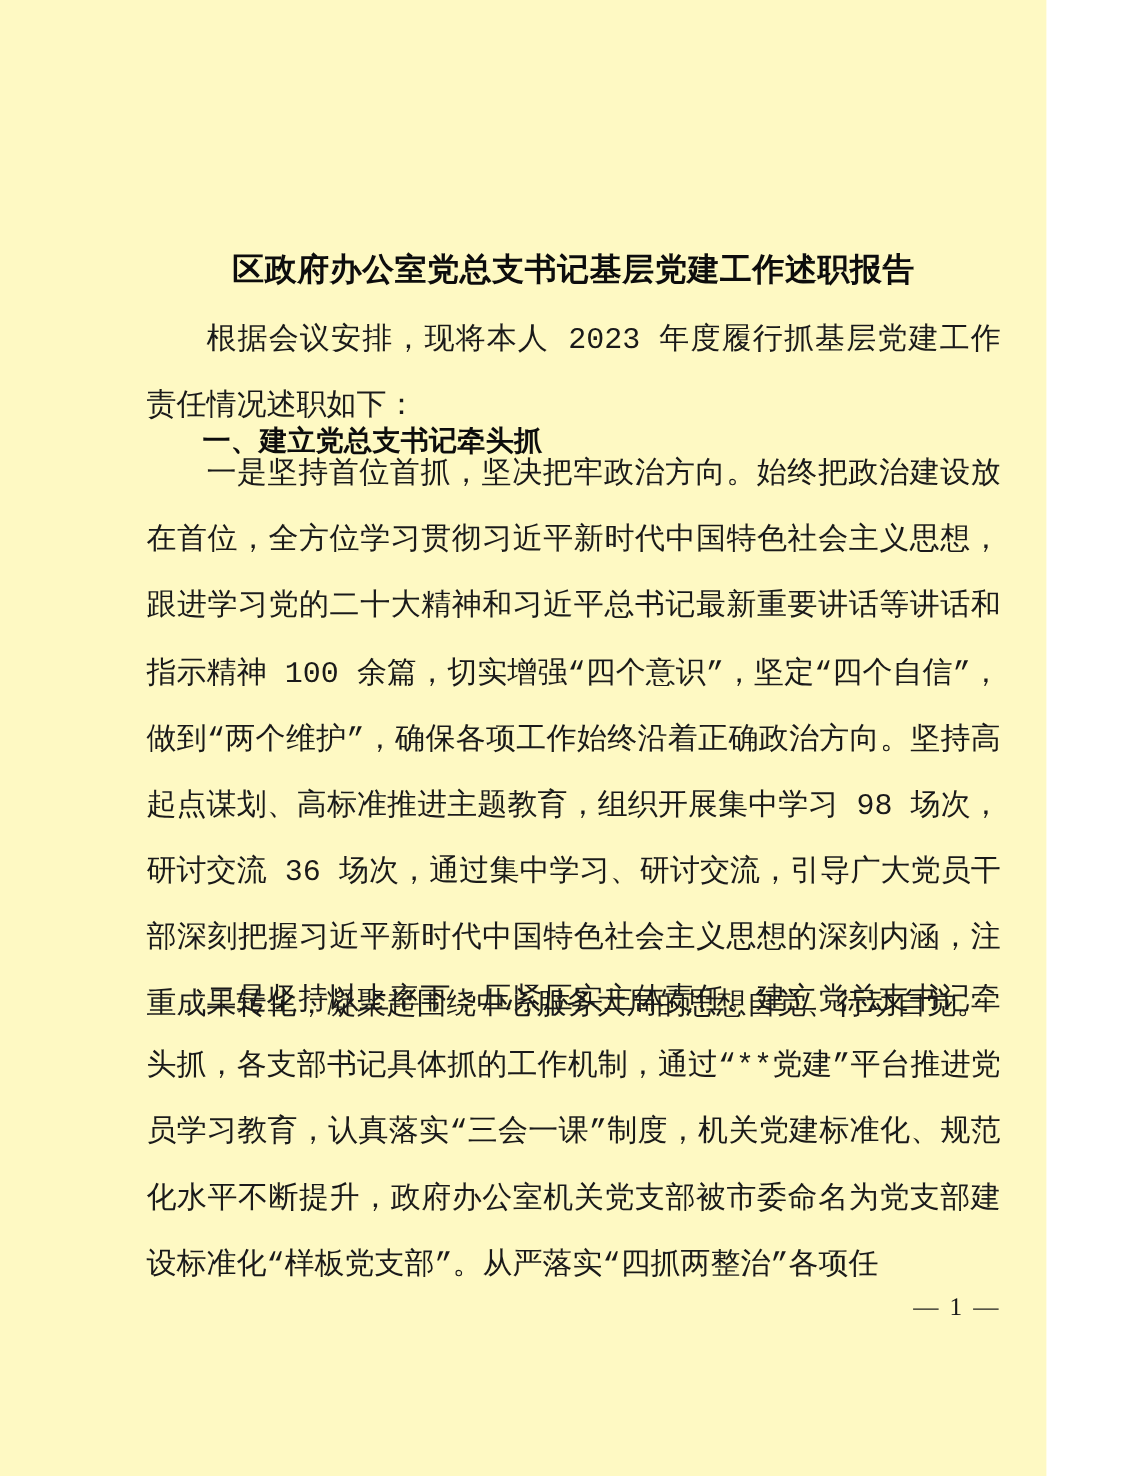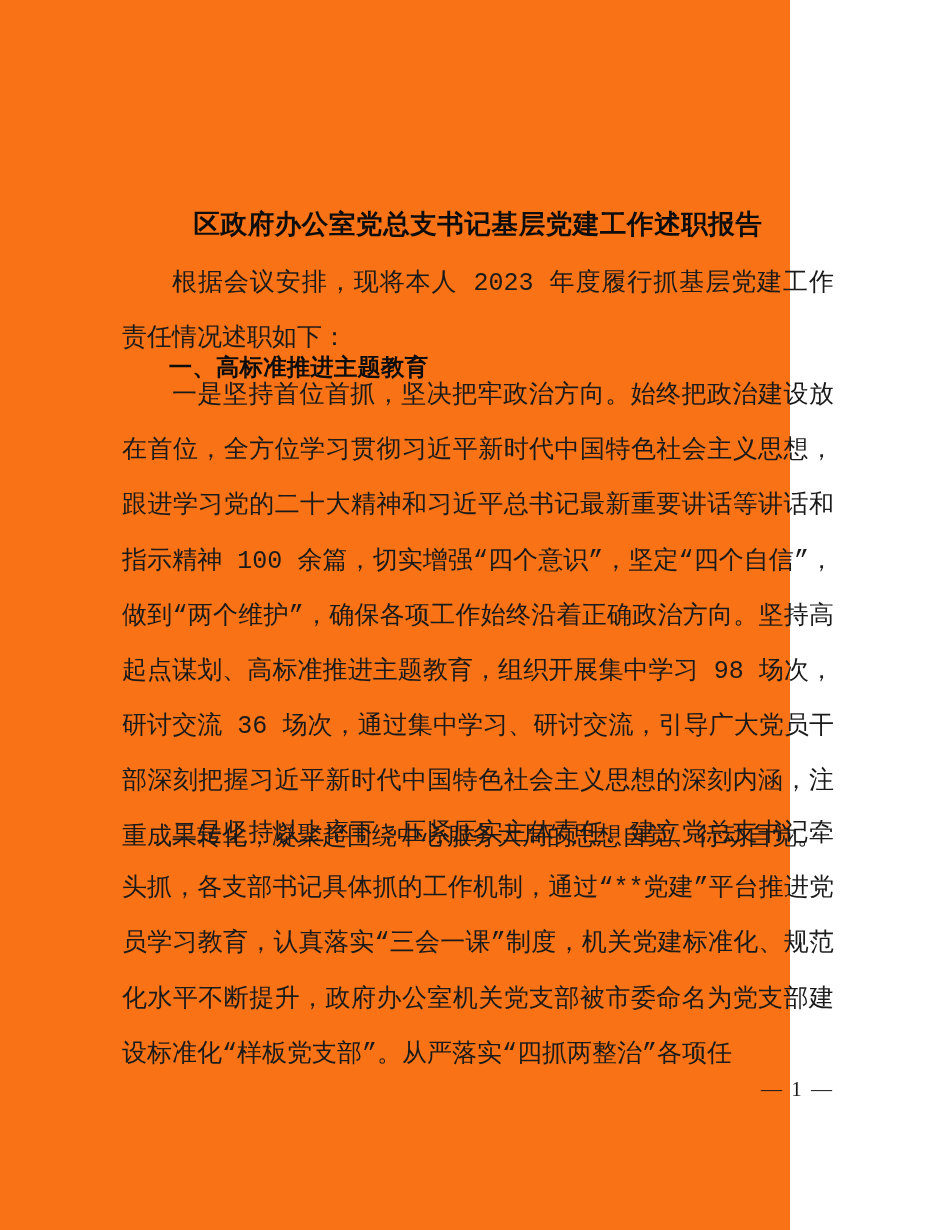--- a/index.html
+++ b/index.html
@@ -15,23 +15,23 @@
     overflow: hidden;
     font-family: "Liberation Serif", "DejaVu Serif", serif;
     color: #111111;
     -webkit-font-smoothing: antialiased;
   }
 
   .page {
     position: absolute;
     left: 0;
     top: 0;
-    width: 790px;
+    width: 872px;
     height: 1230px;
-    background: #f97316;
+    background: #fef9c3;
   }
 
   
   .content {
     position: absolute;
     left: 122px;
     top: 0;
     width: 712px;
   }
 
@@ -106,21 +106,21 @@
 <body>
 
 <div class="page">
 
   <div class="content">
 
     <h1 class="doc-title">区政府办公室党总支书记基层党建工作述职报告</h1>
 
     <p class="para" id="para-intro">根据会议安排，现将本人 2023 年度履行抓基层党建工作责任情况述职如下：</p>
 
-    <h2 class="section-heading" id="heading-section-1">一、高标准推进主题教育</h2>
+    <h2 class="section-heading" id="heading-section-1">一、建立党总支书记牵头抓</h2>
 
     <p class="para" id="para-point-1">一是坚持首位首抓，坚决把牢政治方向。始终把政治建设放在首位，全方位学习贯彻习近平新时代中国特色社会主义思想，跟进学习党的二十大精神和习近平总书记最新重要讲话等讲话和指示精神 100 余篇，切实增强“四个意识”，坚定“四个自信”，做到“两个维护”，确保各项工作始终沿着正确政治方向。坚持高起点谋划、高标准推进主题教育，组织开展集中学习 98 场次，研讨交流 36 场次，通过集中学习、研讨交流，引导广大党员干部深刻把握习近平新时代中国特色社会主义思想的深刻内涵，注重成果转化，凝聚起围绕中心服务大局的思想自觉、行动自觉。</p>
 
     <p class="para" id="para-point-2">二是坚持以上率下，压紧压实主体责任。建立党总支书记牵头抓，各支部书记具体抓的工作机制，通过“**党建”平台推进党员学习教育，认真落实“三会一课”制度，机关党建标准化、规范化水平不断提升，政府办公室机关党支部被市委命名为党支部建设标准化“样板党支部”。从严落实“四抓两整治”各项任</p>
 
   </div>
 
   <div class="page-footer">— 1 —</div>
 
 </div>

